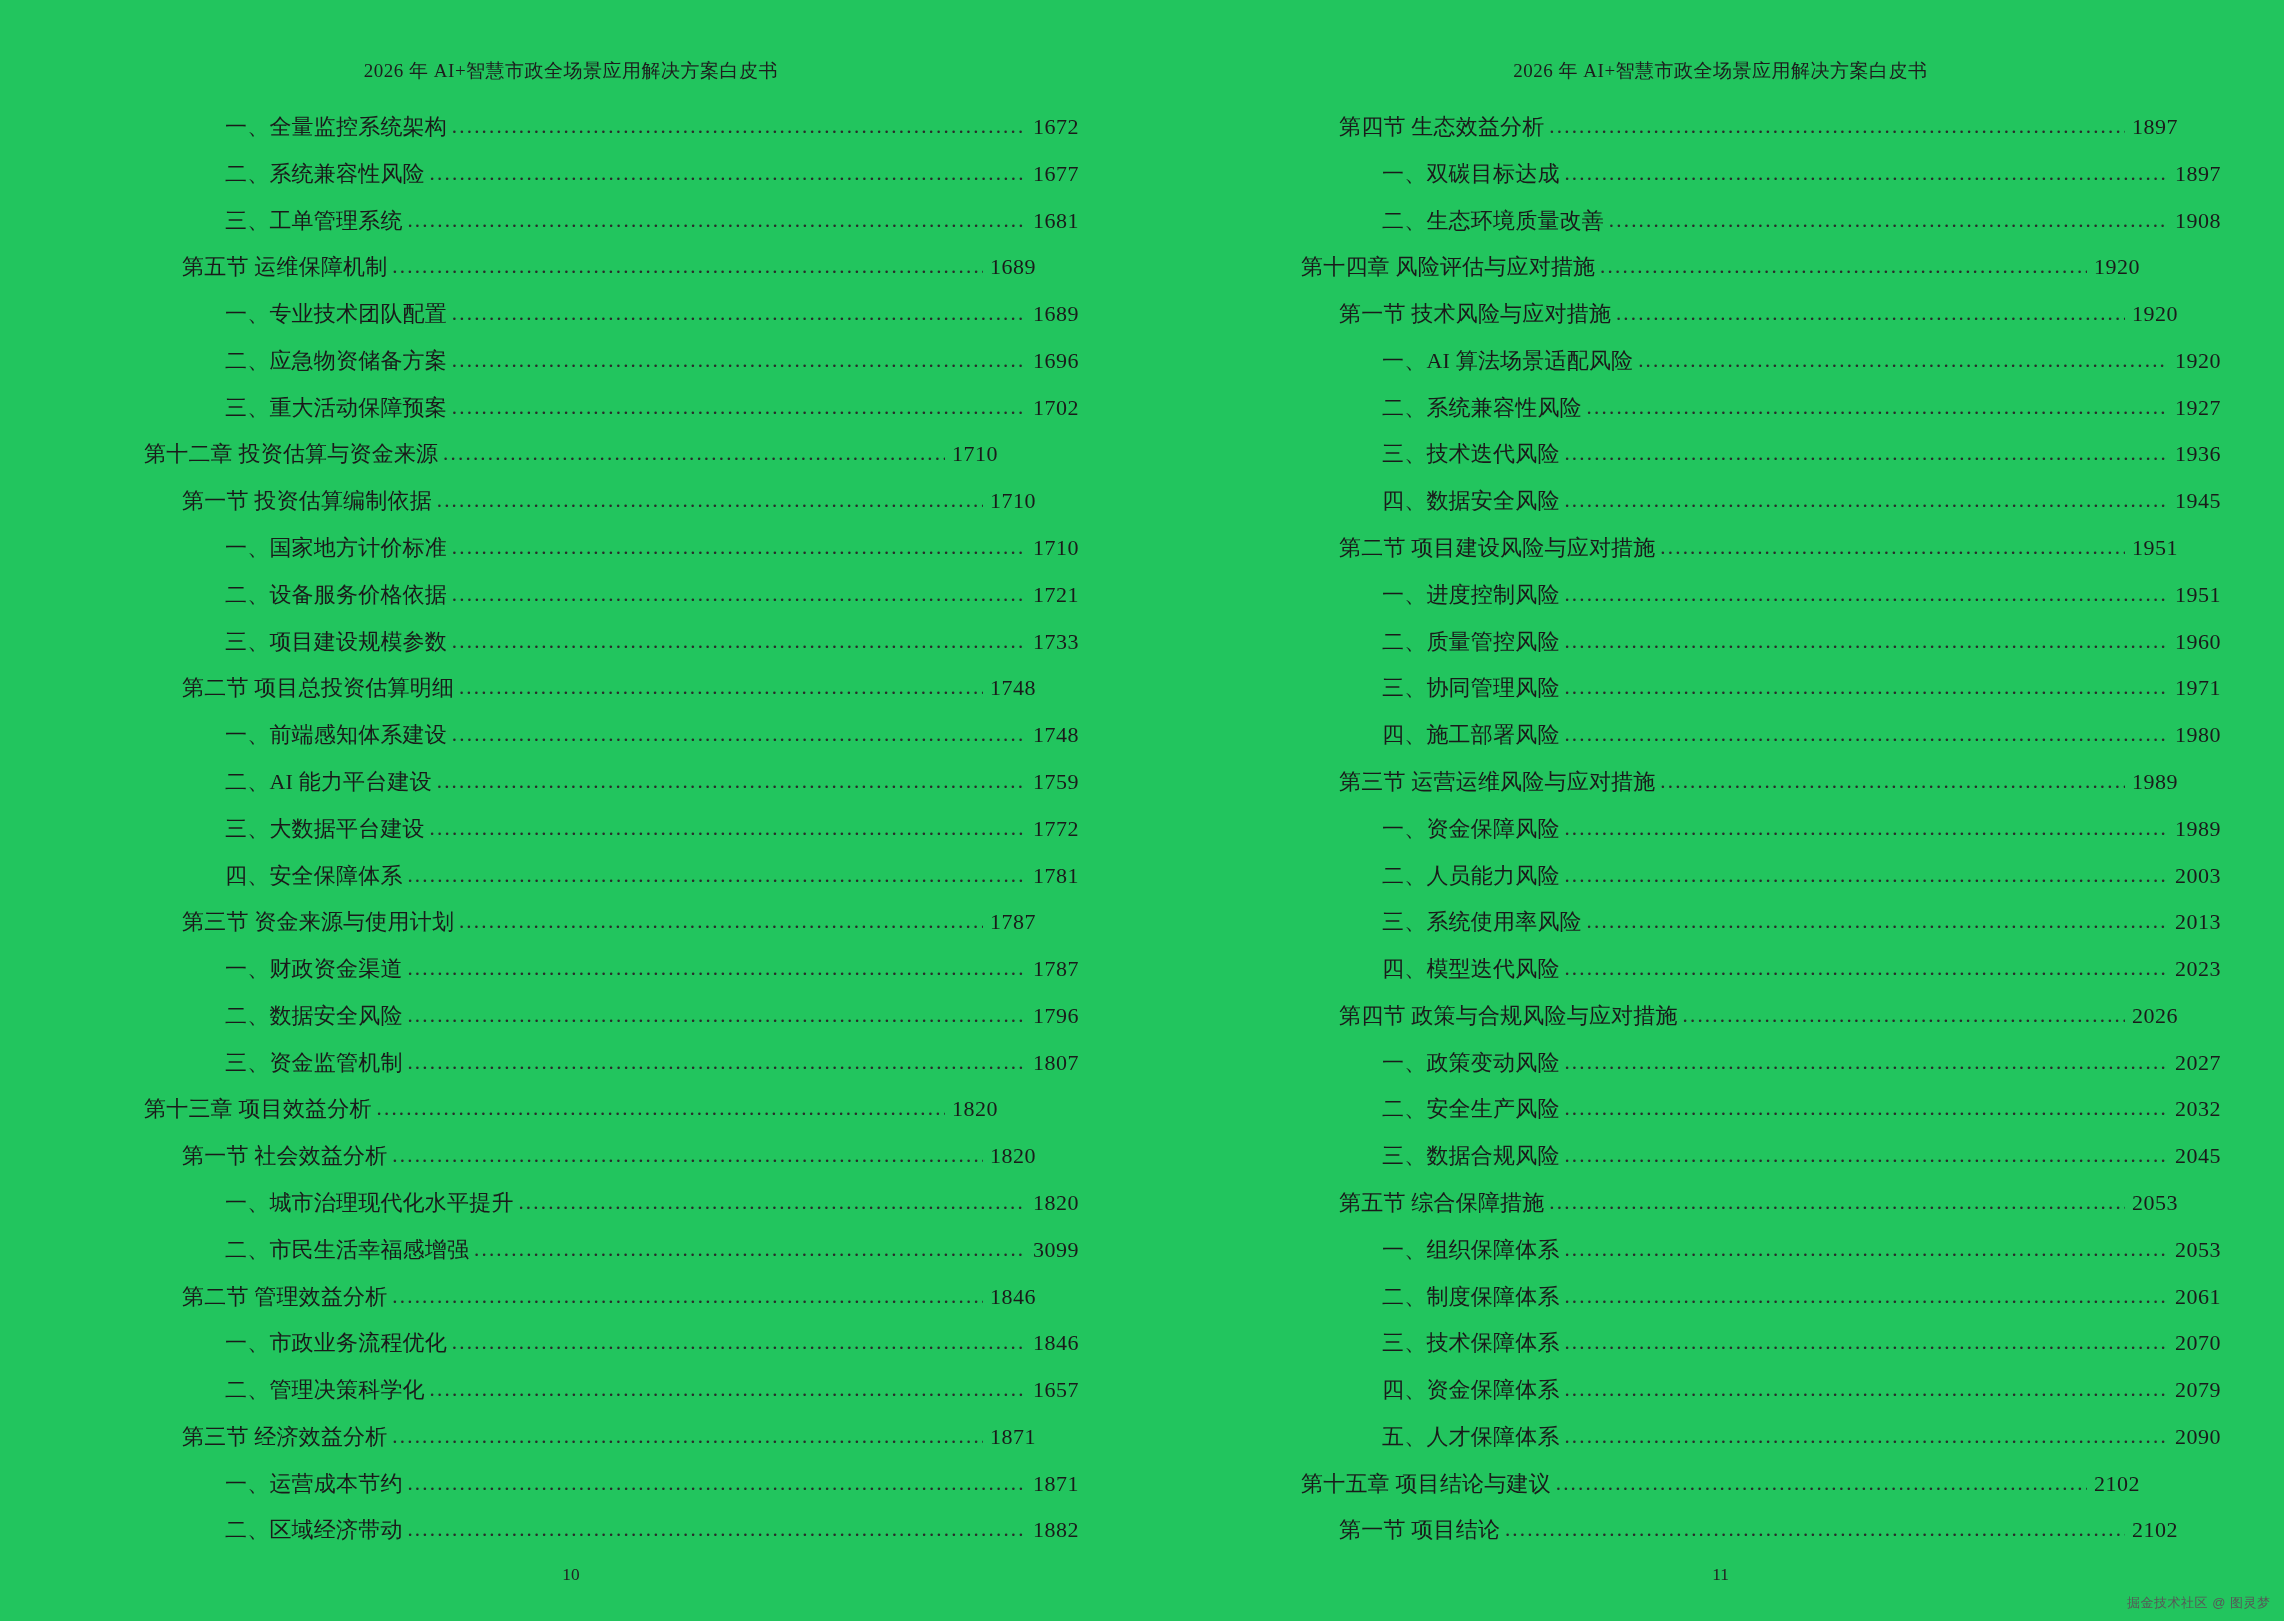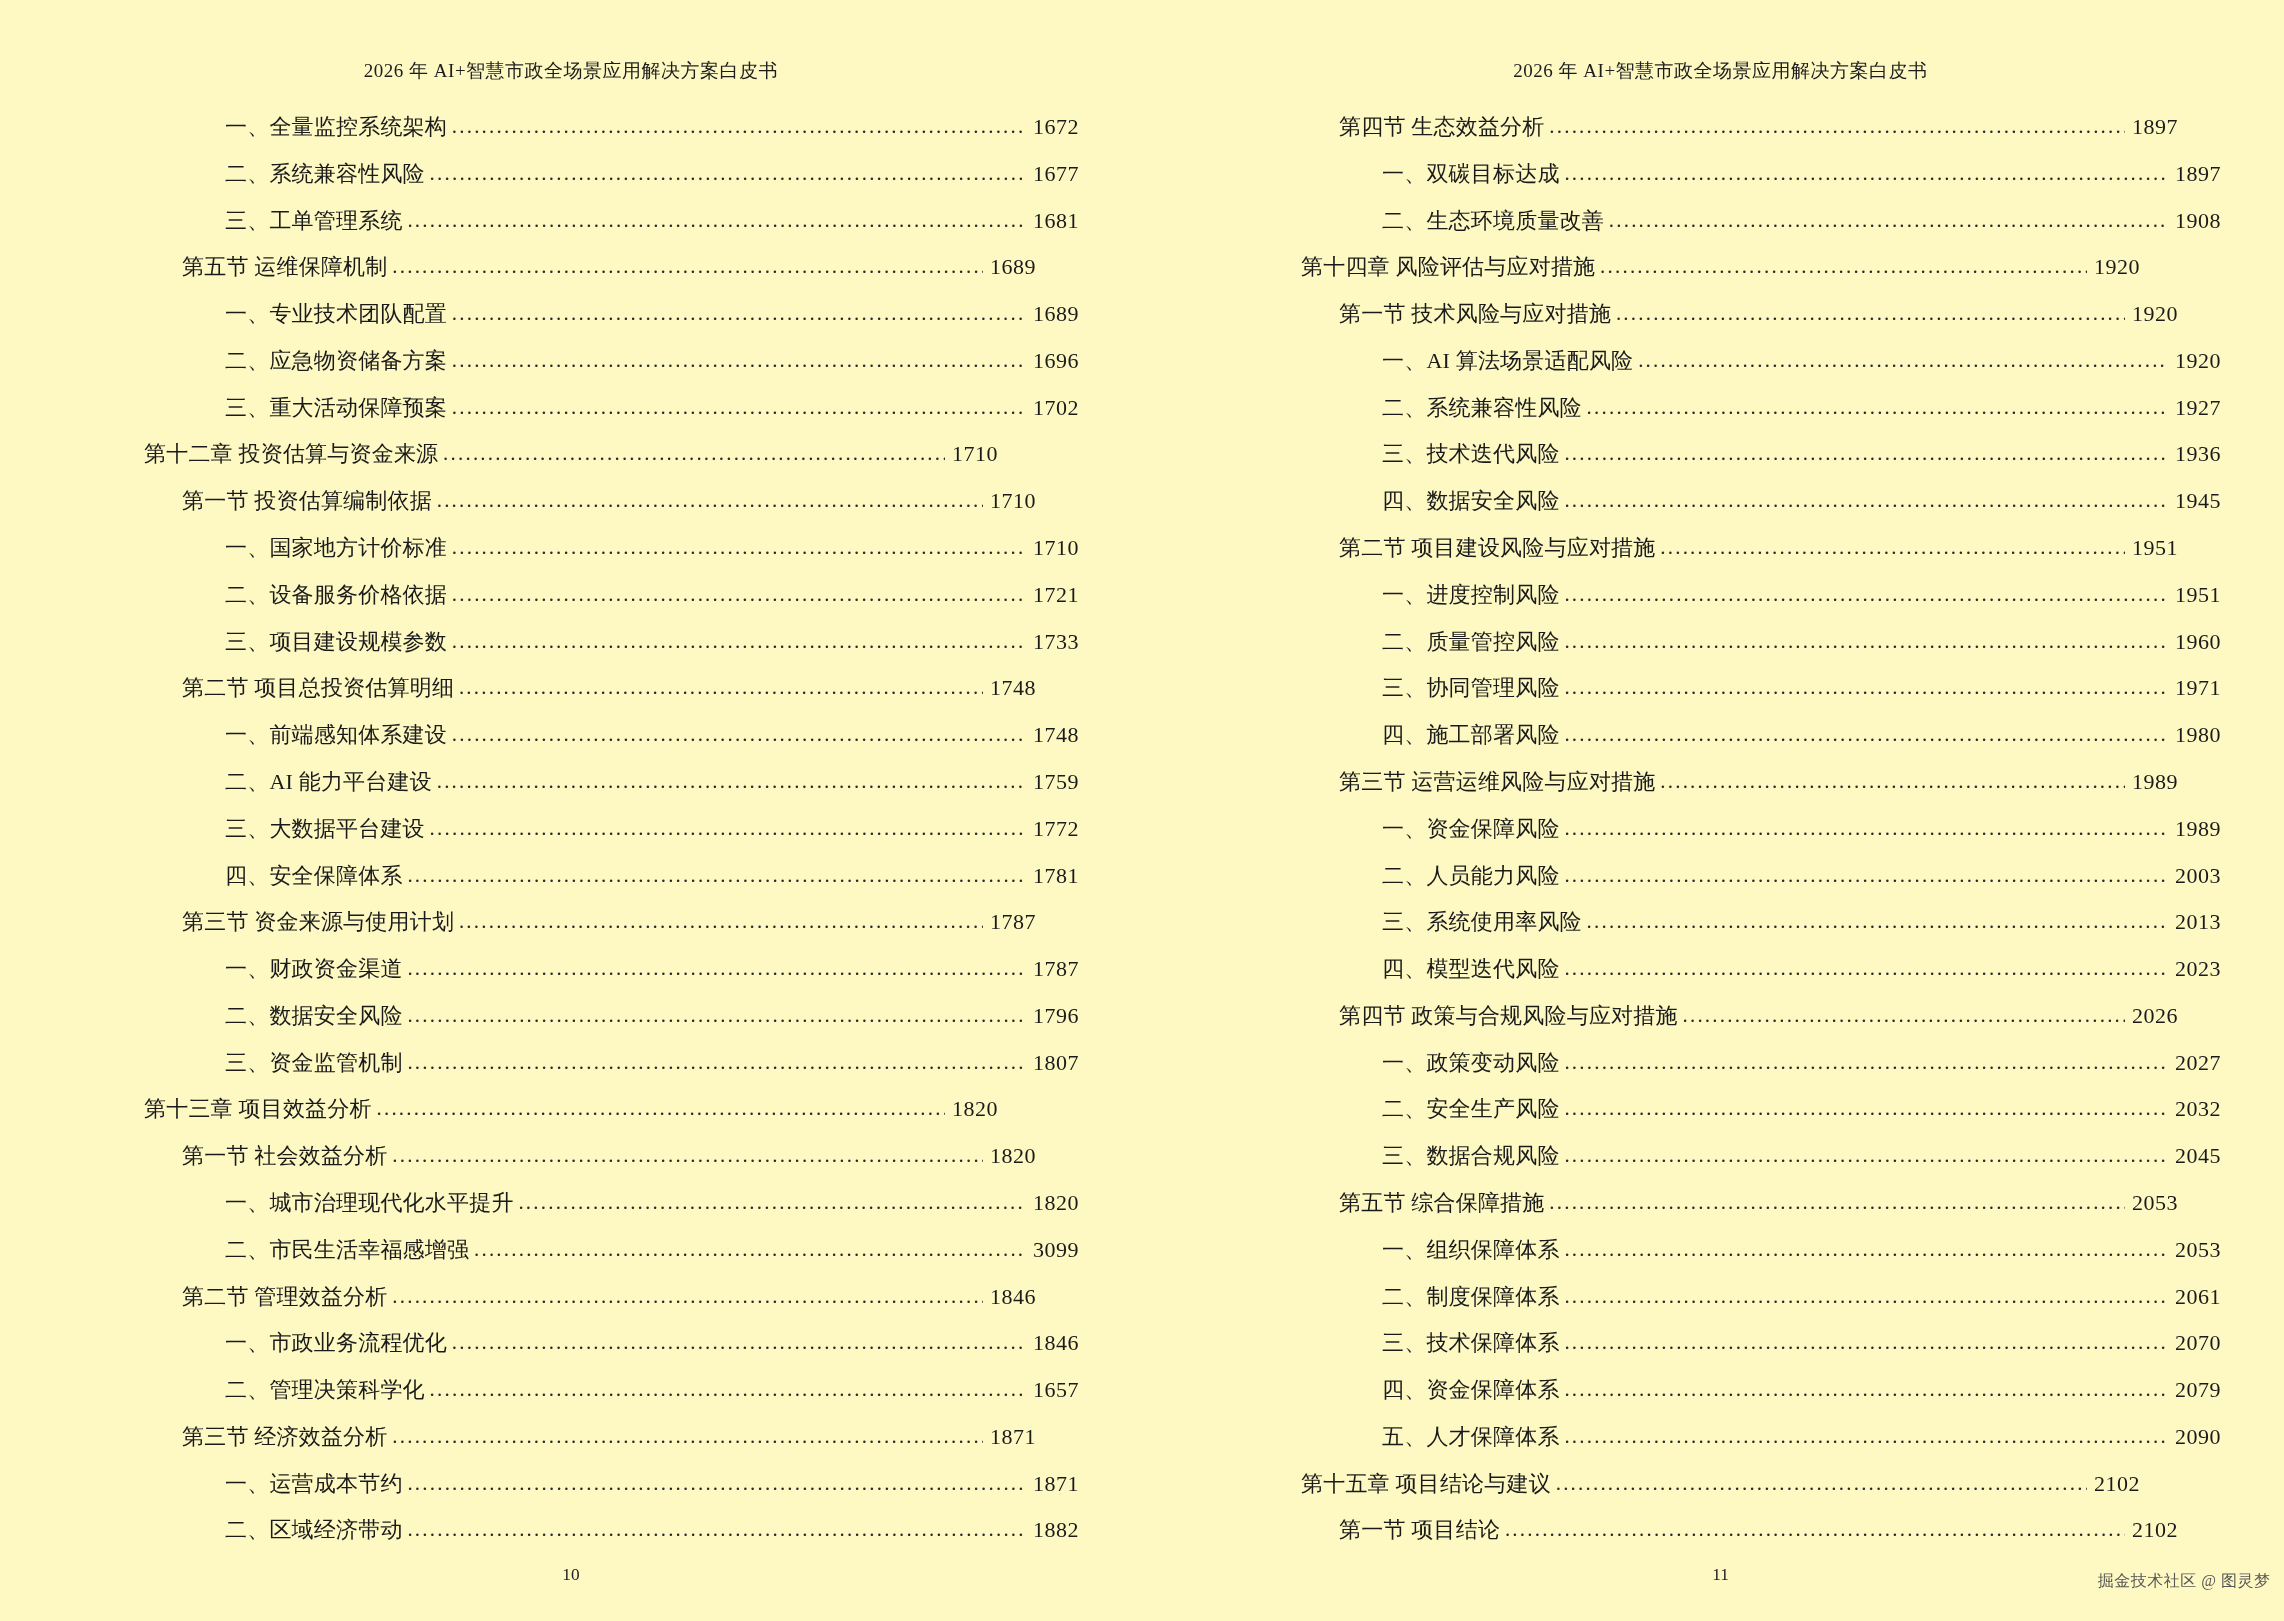--- a/index.html
+++ b/index.html
@@ -8,21 +8,21 @@
     background: #ffffff;
   }
   body {
     font-family: "Liberation Serif", "DejaVu Serif", serif;
     color: #1a1a1a;
   }
   .spread {
     position: relative;
     width: 2284px;
     height: 1622px;
-    background: #fef9c3;
+    background: #22c55e;
     display: flex;
     box-sizing: border-box;
   }
   .page {
     position: relative;
     width: 50%;
     height: 100%;
     box-sizing: border-box;
     display: flex;
     flex-direction: column;
@@ -86,26 +86,26 @@
     flex: 0 0 auto;
     text-align: center;
     font-size: 17.3px;
     padding-bottom: 58px;
     color: #222;
   }
 
   .watermark {
     position: absolute;
     right: 13.5px;
-    bottom: 30px;
-    font-size: 16px;
+    bottom: 10px;
+    font-size: 13px;
     color: #575757;
     letter-spacing: 0.5px;
     white-space: nowrap;
-    font-family: Liberation Serif, serif;
+    font-family: Liberation Sans, sans-serif;
   }
 </style>
 </head>
 <body>
 
 <div class="spread">
 
   <div class="page page-left">
     <div class="running-head">2026 年 AI+智慧市政全场景应用解决方案白皮书</div>
     <div class="toc">

